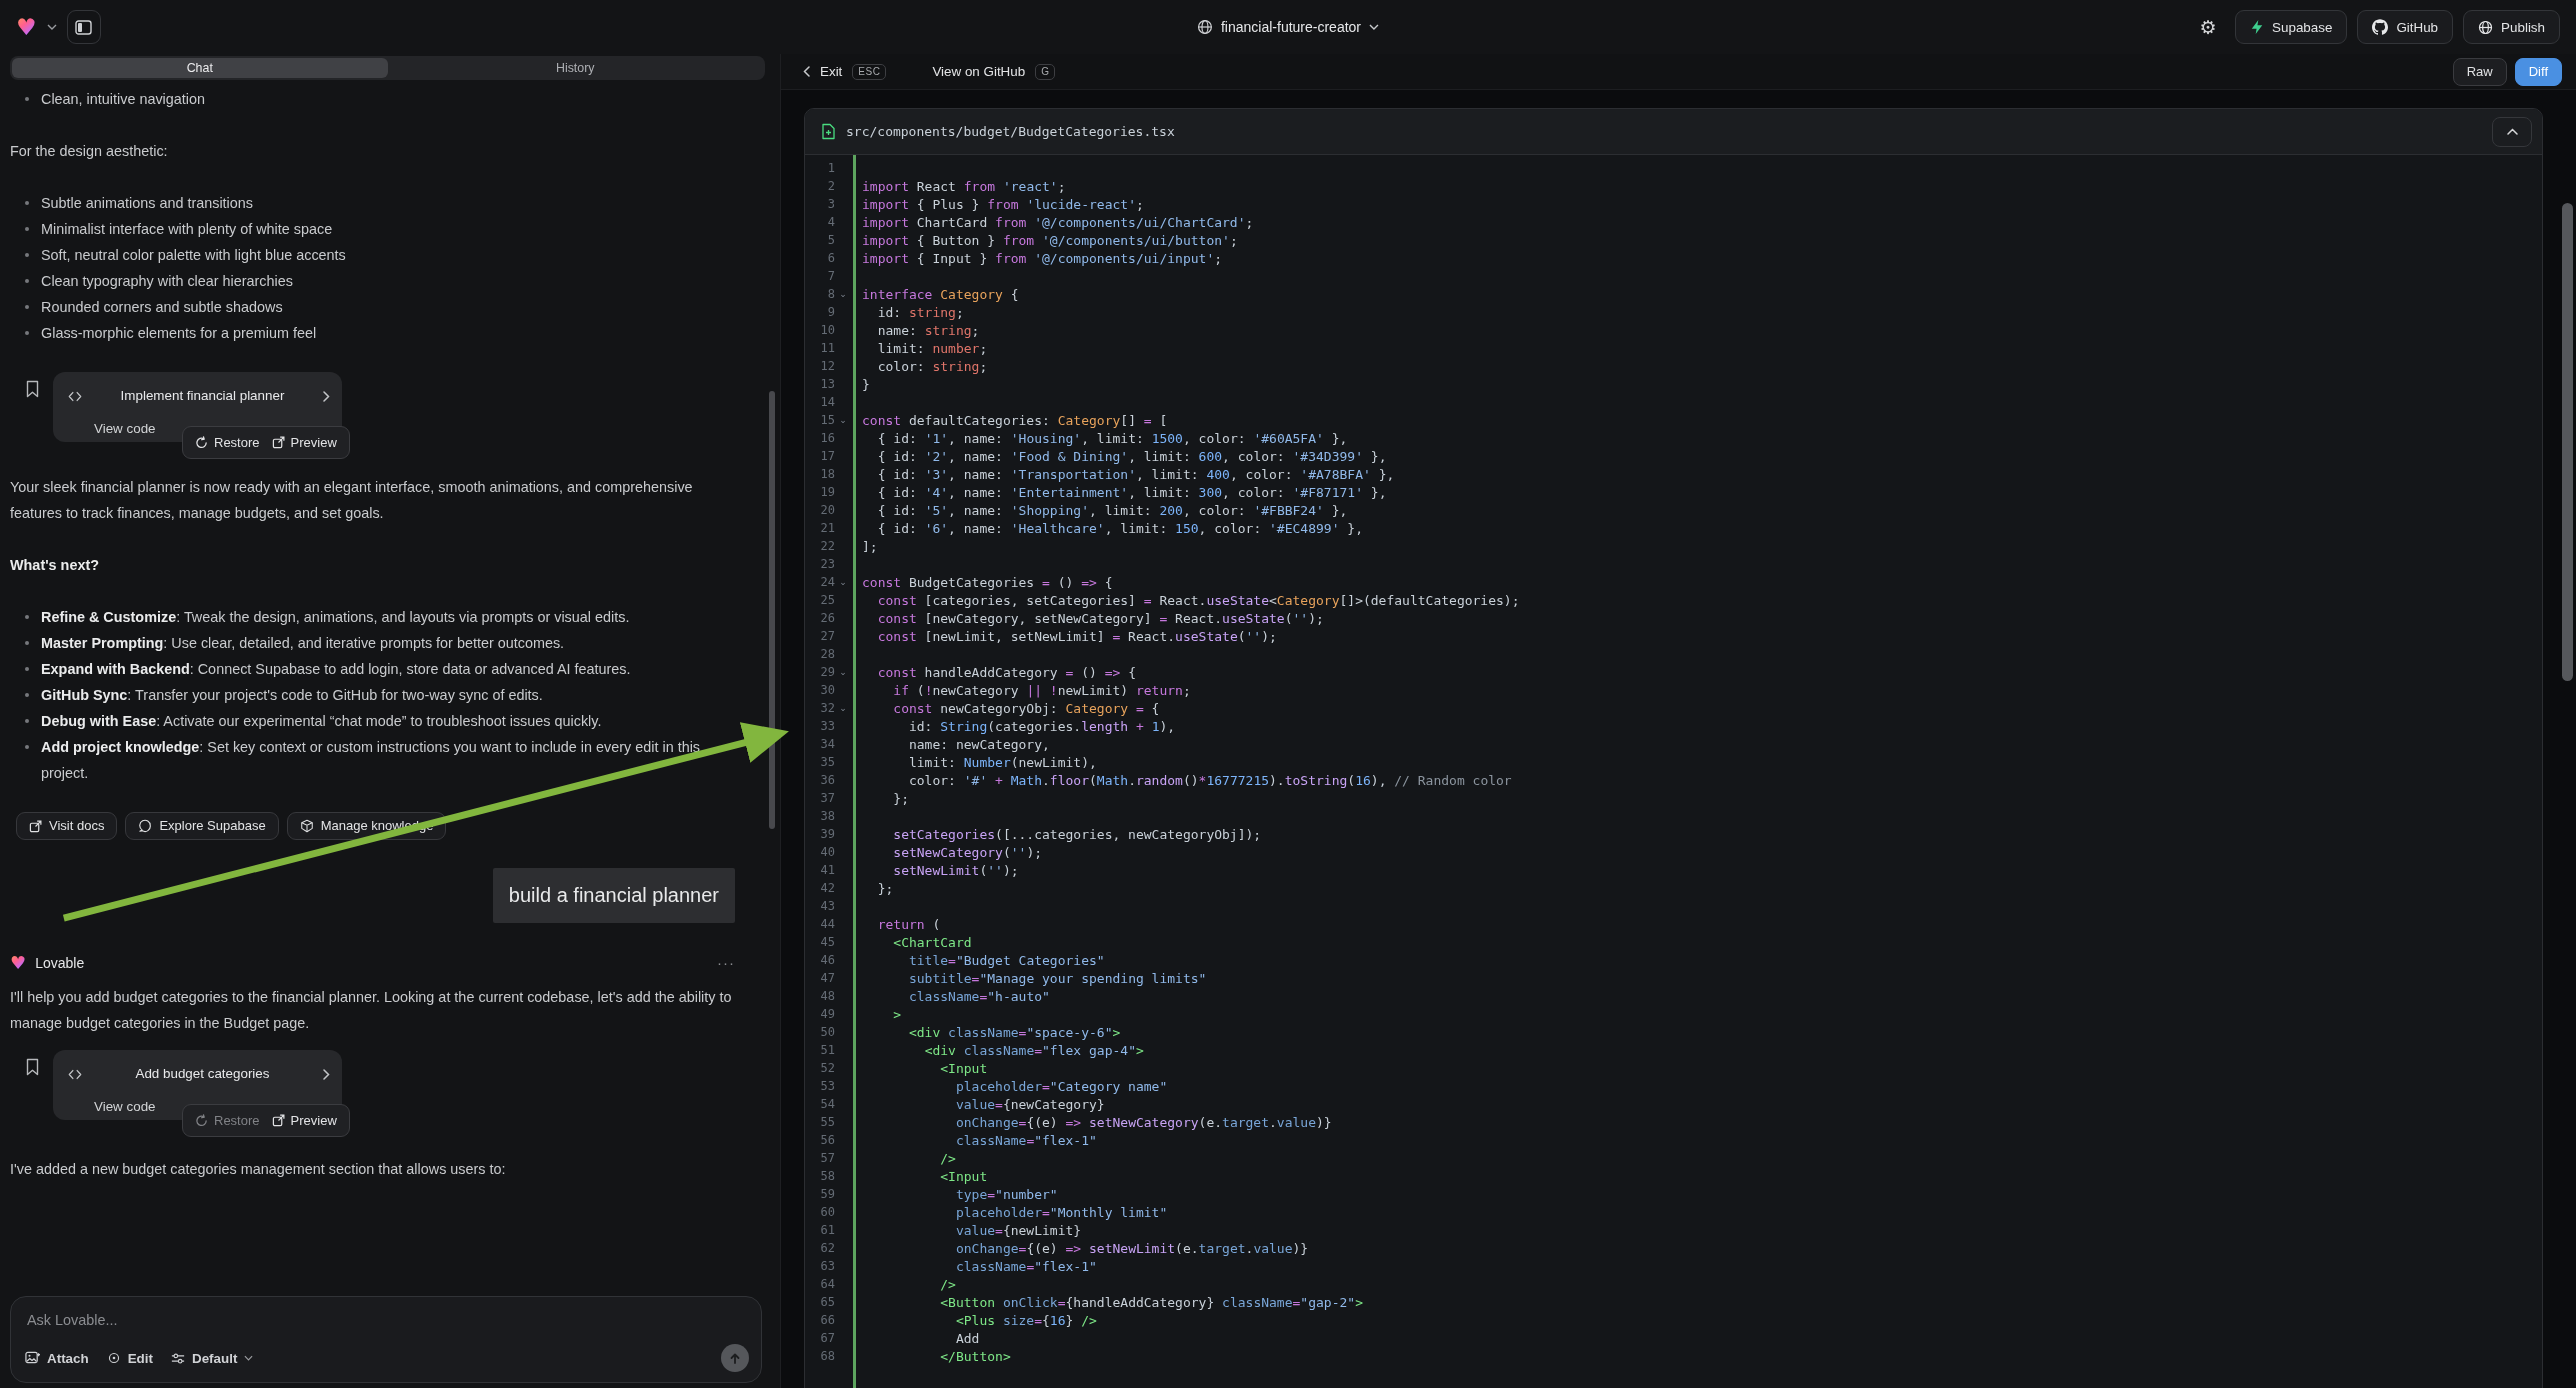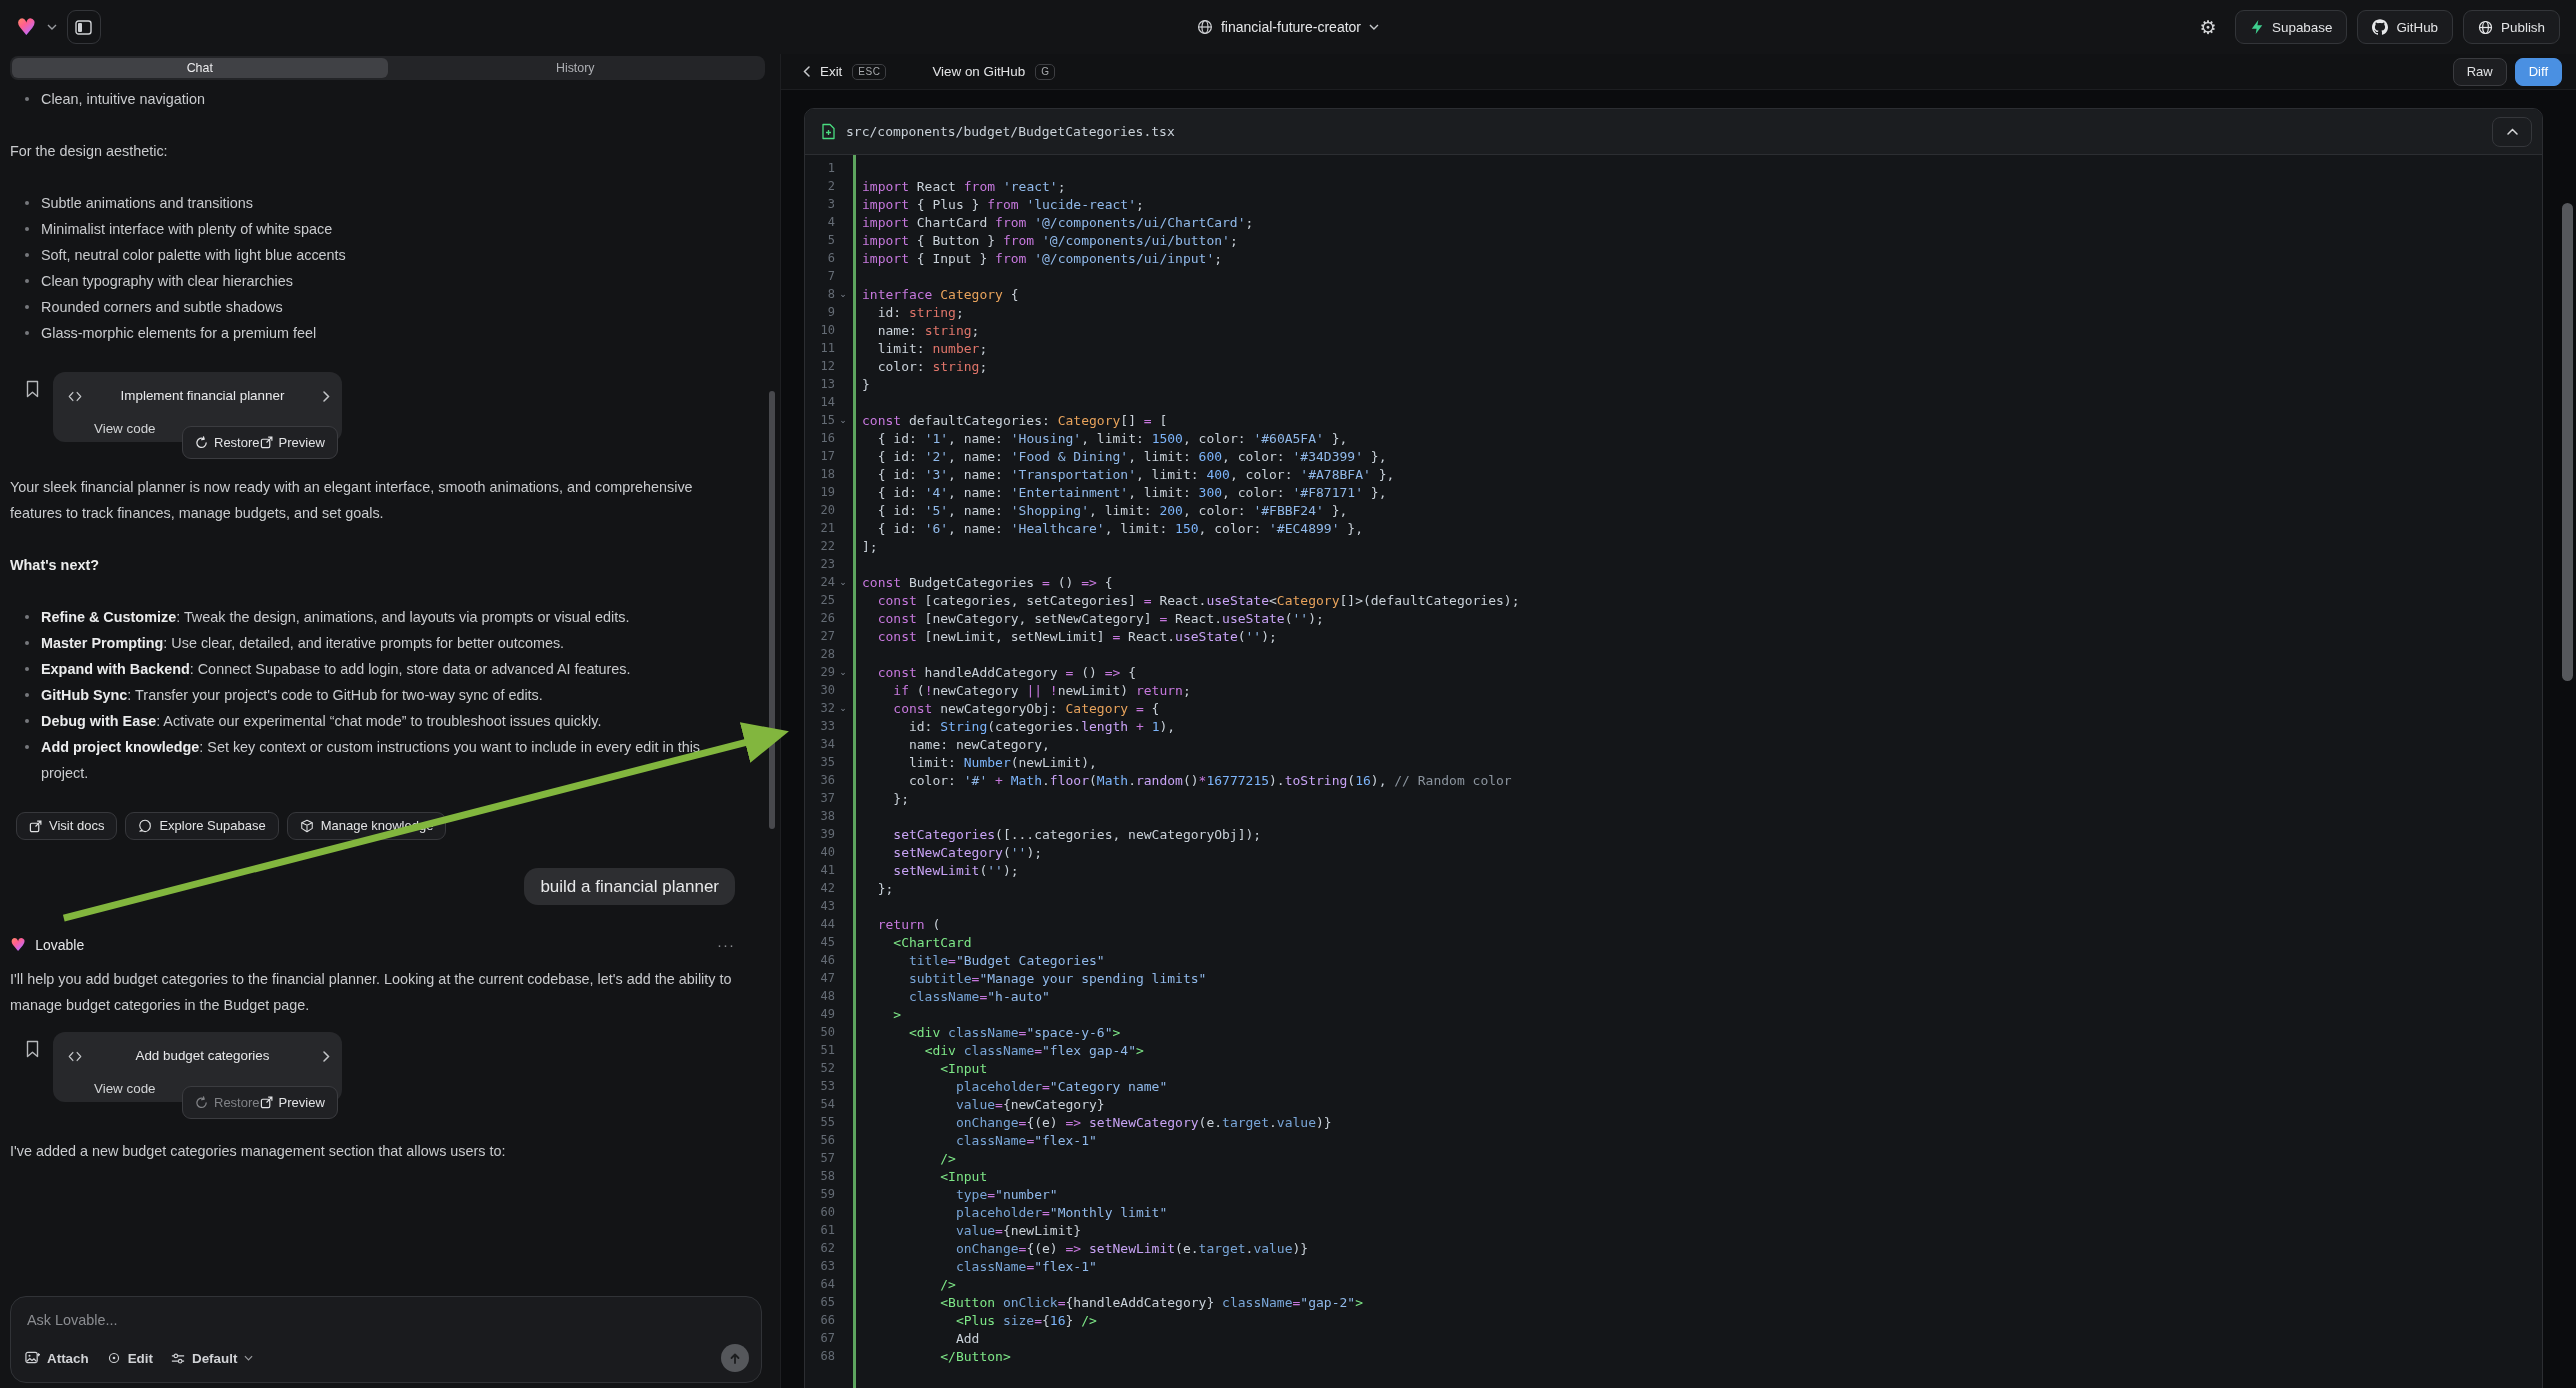--- a/index.html
+++ b/index.html
@@ -33,31 +33,31 @@
   ul.blts li::before { content:""; position:absolute; left:15px; top:11px; width:4px; height:4px; border-radius:50%; background:#76787c; }
   .bld { font-weight:bold; color:#eaebec; }
   h3.whatsnext { font-size:14.4px; color:#eceded; margin:0 0 26px 0; }
 
   .vrow { position:relative; display:flex; gap:13px; margin:20px 0 0 15px; height:70px; }
   .bm { margin-top:8px; color:#b7b9bc; }
   .vcard { position:relative; width:289px; background:#27282b; border-radius:12px; padding:11px 12px 10px 15px; }
   .vcard .r1 { display:flex; align-items:center; gap:10px;text-align:center; }
   .vcard .r1 .ttl { flex:1; font-size:13.4px; color:#e8e9eb; white-space:nowrap; }
   .vcard .r2 { margin:7px 0 0 26px; font-size:13.4px; color:#d2d4d6; }
-  .pill { position:absolute; left:129px; bottom:-17px; height:33px; display:flex; align-items:center; gap:0; padding:0 12px; background:#202124; border:1px solid #3b3c40; border-radius:9px; font-size:13px; color:#e2e3e5; white-space:nowrap; z-index:3; }
+  .pill { position:absolute; left:129px; bottom:-17px; height:33px; display:flex; align-items:center; gap:12px; padding:0 12px; background:#202124; border:1px solid #3b3c40; border-radius:9px; font-size:13px; color:#e2e3e5; white-space:nowrap; z-index:3; }
   .pill .pi { display:flex; align-items:center; gap:6px; }
   .pill .dim { color:#808286; }
 
   .gap-after-card { height:32px; }
 
   .actions { display:flex; gap:8px; margin:0 0 0 6px; }
   .act-btn { height:28px; display:flex; align-items:center; gap:7px; padding:0 12px; background:#1b1c1f; border:1px solid #37383c; border-radius:9px; font-size:13px; color:#e3e4e6; white-space:nowrap; }
 
   .msg-user { display:flex; justify-content:flex-end; }
-  .bubble { max-width:558px; background:#2d2e31; border-radius:14px; padding:8px 16px; font-size:17px; color:#e8e9ea; line-height:21px; }
+  .bubble { max-width:558px; background:#2d2e31; border-radius:2px; padding:17px 16px; font-size:20px; color:#e8e9ea; line-height:21px; }
 
   .lov-head { display:flex; align-items:center; gap:9px; margin:27px 0 8px 0; }
   .lov-head .heart { font-size:18px; }
   .lov-name { font-size:14px; color:#e6e7e9; flex:1; }
   .dots { color:#8a8c90; font-size:15px; letter-spacing:1px; }
 
   .chat-scrollbar { position:absolute; right:5px; top:337px; width:6px; height:438px; border-radius:3px; background:#48494d; }
 
   
   .ask { position:absolute; left:10px; right:18px; bottom:5px; height:87px; background:#1a1b1e; border:1px solid #313337; border-radius:16px; padding:14px 14px 12px 16px; }

